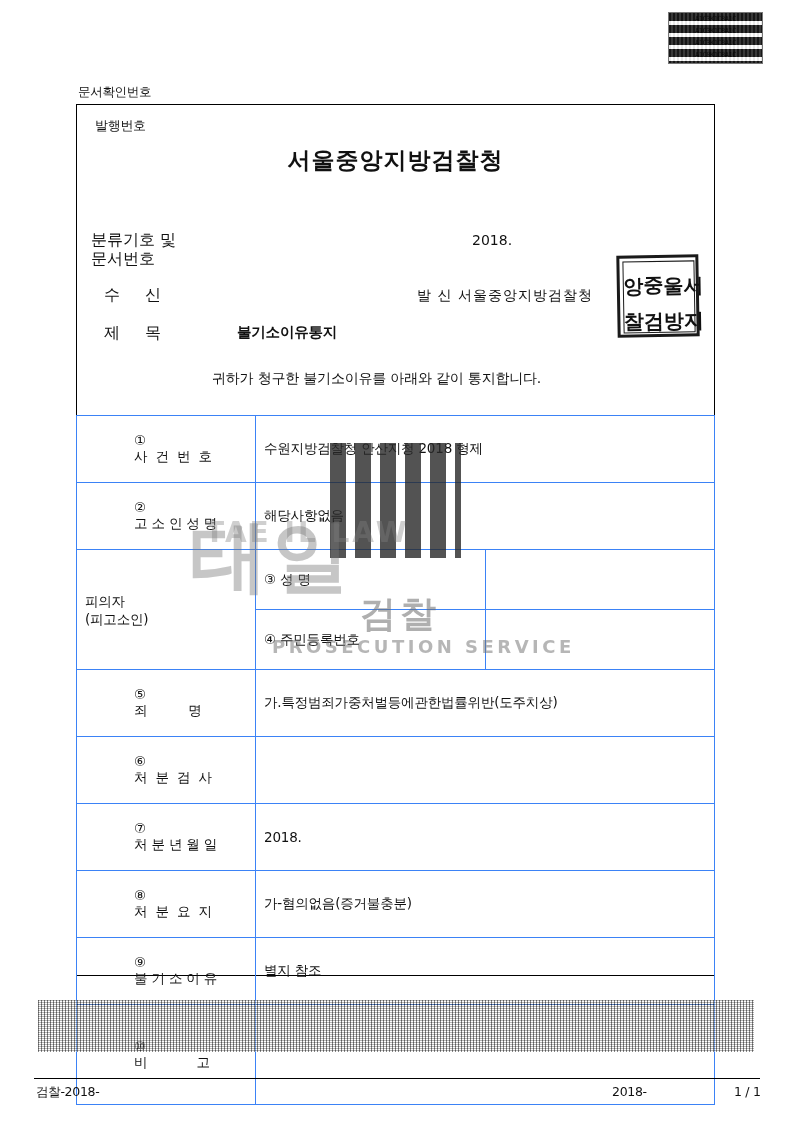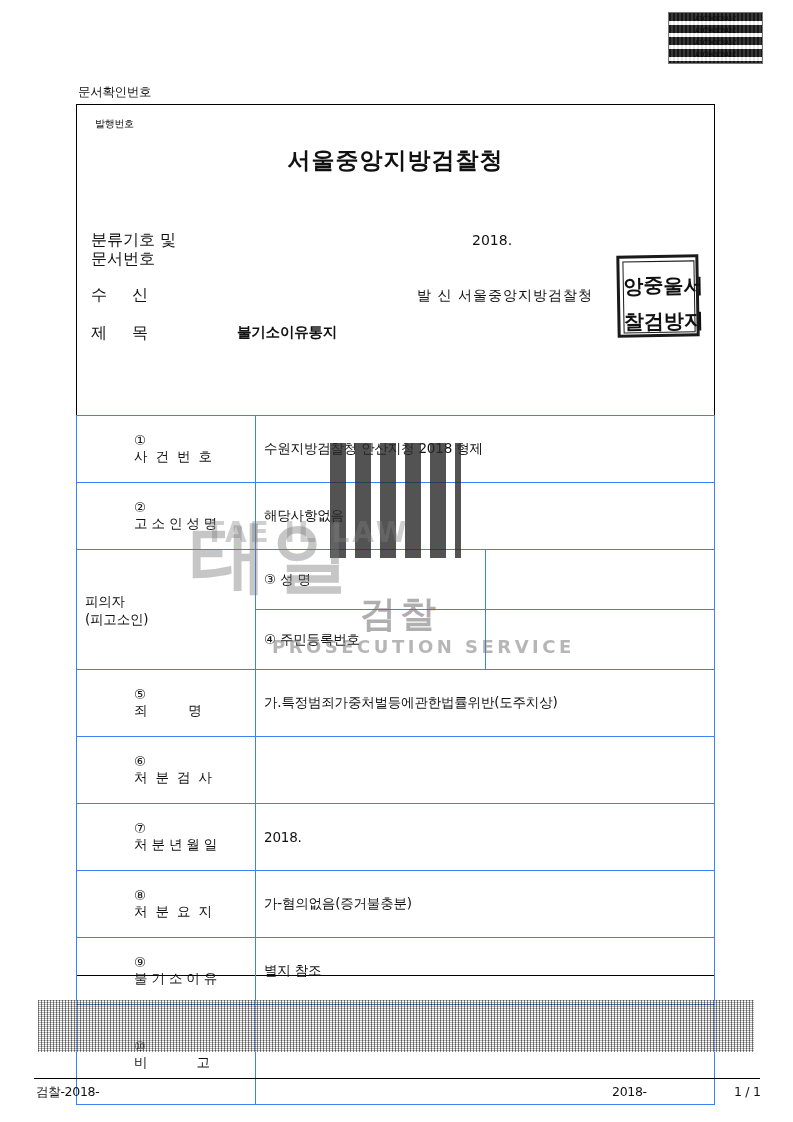--- a/index.html
+++ b/index.html
@@ -66,21 +66,21 @@
     width: 639px;
     height: 872px;
     border: 1.5px solid #000;
     box-sizing: border-box;
   }
 
   .issue-no {
     position: absolute;
     left: 18px;
     top: 12px;
-    font-size: 10px;
+    font-size: 13px;
     letter-spacing: -0.3px;
   }
 
   .org-title {
     position: absolute;
     left: 0;
     right: 0;
     top: 40px;
     text-align: center;
     font-family: "DejaVu Serif", "Liberation Serif", serif;
@@ -103,20 +103,21 @@
     white-space: pre-line;
     line-height: 19px;
   }
 
   .r-class   { top: 0px; }
   .r-recv    { top: 55px; }
   .r-subject { top: 93px; }
 
   .meta-label.spaced {
     letter-spacing: 10px;
+    margin-left: 13px;
   }
 
   .year-right {
     position: absolute;
     left: 395px;
     top: 2px;
     font-size: 14px;
   }
   .sender-line {
     position: absolute;
@@ -339,20 +340,21 @@
 문서번호</div>
       <div class="year-right">2018.</div>
 
       <div class="meta-label r-recv spaced">수    신</div>
       <div class="sender-line">발 신  서울중앙지방검찰청</div>
 
       <div class="meta-label r-subject spaced">제    목</div>
       <div class="subject-value">불기소이유통지</div>
     </div>
 
+    <div class="notice-line">귀하가 청구한 불기소이유를 아래와 같이 통지합니다.</div>
 
     <div class="seal">
       <div class="seal-inner">
         <div class="seal-ch">중앙</div>
         <div class="seal-ch">서울</div>
         <div class="seal-ch">검찰</div>
         <div class="seal-ch">지방</div>
       </div>
     </div>
 

